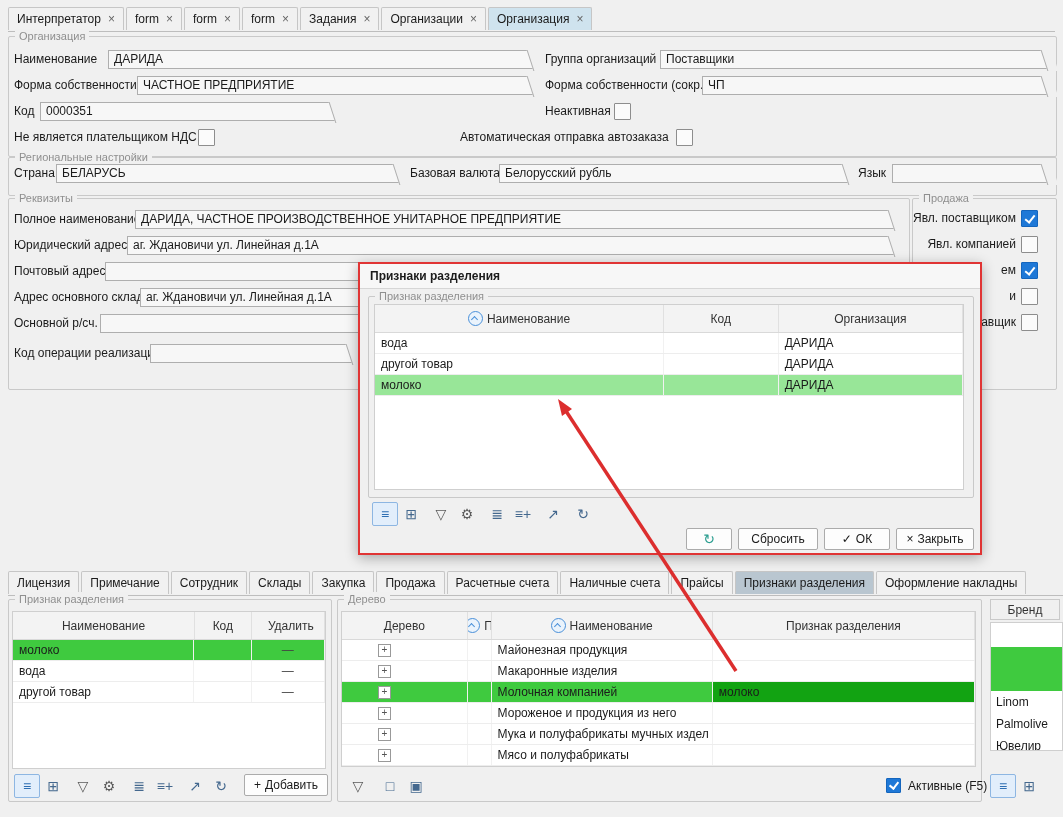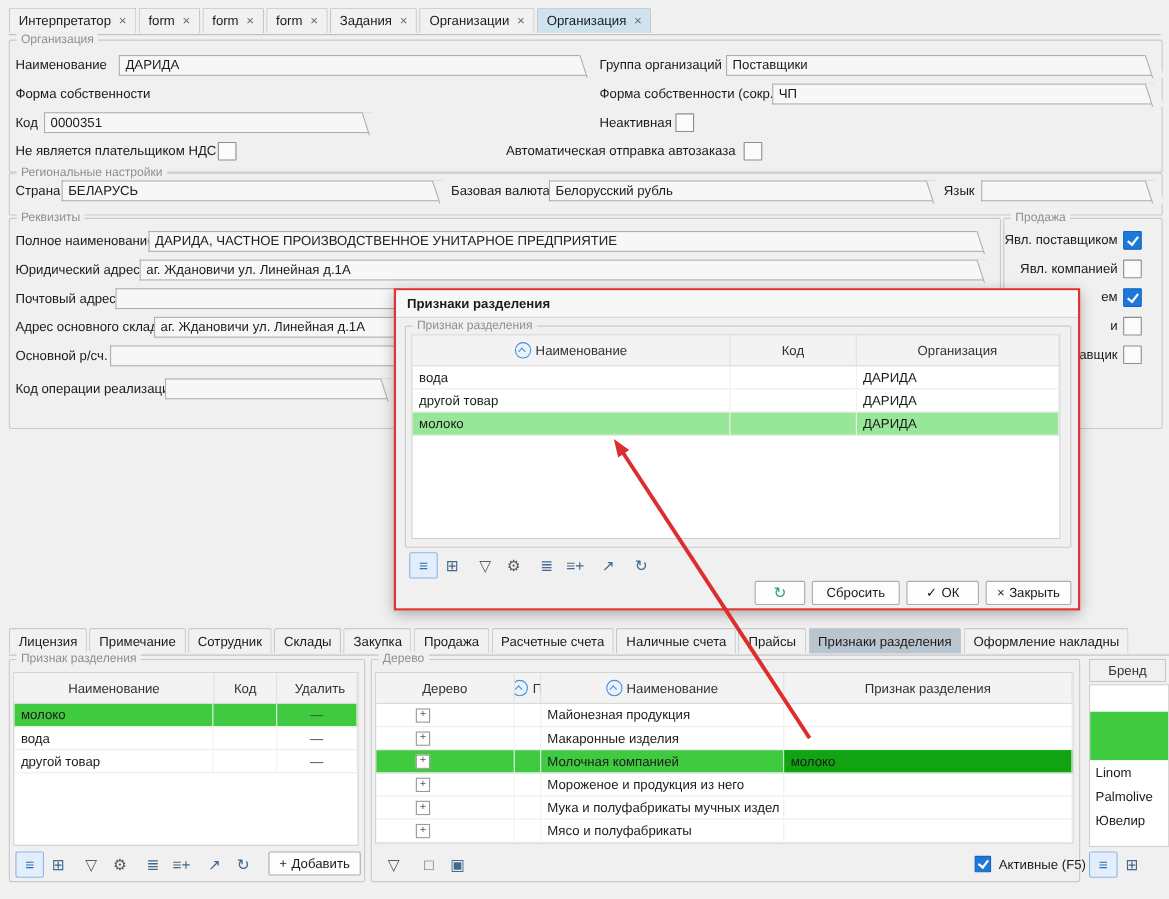--- a/index.html
+++ b/index.html
@@ -116,20 +116,23 @@
   <span class="lbl" style="left:14px;top:50px">Наименование</span>
   <div class="input" style="left:108px;top:50px;width:428px">
       <span class="iv">ДАРИДА</span>
     </div>
   <span class="lbl" style="left:545px;top:50px">Группа организаций</span>
   <div class="input" style="left:660px;top:50px;width:390px">
       <span class="iv">Поставщики</span>
     </div>
 
   <span class="lbl" style="left:14px;top:76px">Форма собственности</span>
+  <div class="input" style="left:137px;top:76px;width:399px">
+      <span class="iv">ЧАСТНОЕ ПРЕДПРИЯТИЕ</span>
+    </div>
   <span class="lbl" style="left:545px;top:76px">Форма собственности (сокр.)</span>
   <div class="input" style="left:702px;top:76px;width:348px">
       <span class="iv">ЧП</span>
     </div>
 
   <span class="lbl" style="left:14px;top:102px">Код</span>
   <div class="input" style="left:40px;top:102px;width:298px">
       <span class="iv">0000351</span>
     </div>
   <span class="lbl" style="left:545px;top:102px">Неактивная</span>
@@ -405,21 +408,21 @@
   </div>
   <span class="ticon g" style="left:345px;top:774px">▽</span>
   <span class="ticon" style="left:377px;top:774px">□</span>
   <span class="ticon" style="left:403px;top:774px">▣</span>
   <span class="cb small checked" style="left:886px;top:778px"></span>
   <span class="lbl" style="left:908px;top:777px">Активные (F5)</span>
 
   <div class="th" style="position:absolute;left:990px;top:599px;width:70px;height:21px;background:#f0f0f0;border:1px solid #c9c9c9">
       <span>Бренд</span>
     </div>
-  <div class="blist" style="left:990px;top:622px;width:73px;height:148px">
+  <div class="blist" style="left:990px;top:622px;width:73px;height:129px">
     <div class="bitem blank"></div>
     <div class="bitem sel"></div>
     <div class="bitem">Linom</div>
     <div class="bitem">Palmolive</div>
     <div class="bitem">Ювелир</div>
   </div>
   <span class="ticon act" style="left:990px;top:774px">≡</span>
   <span class="ticon" style="left:1016px;top:774px">⊞</span>
 
   <svg class="arrow-svg" width="1063" height="817">

